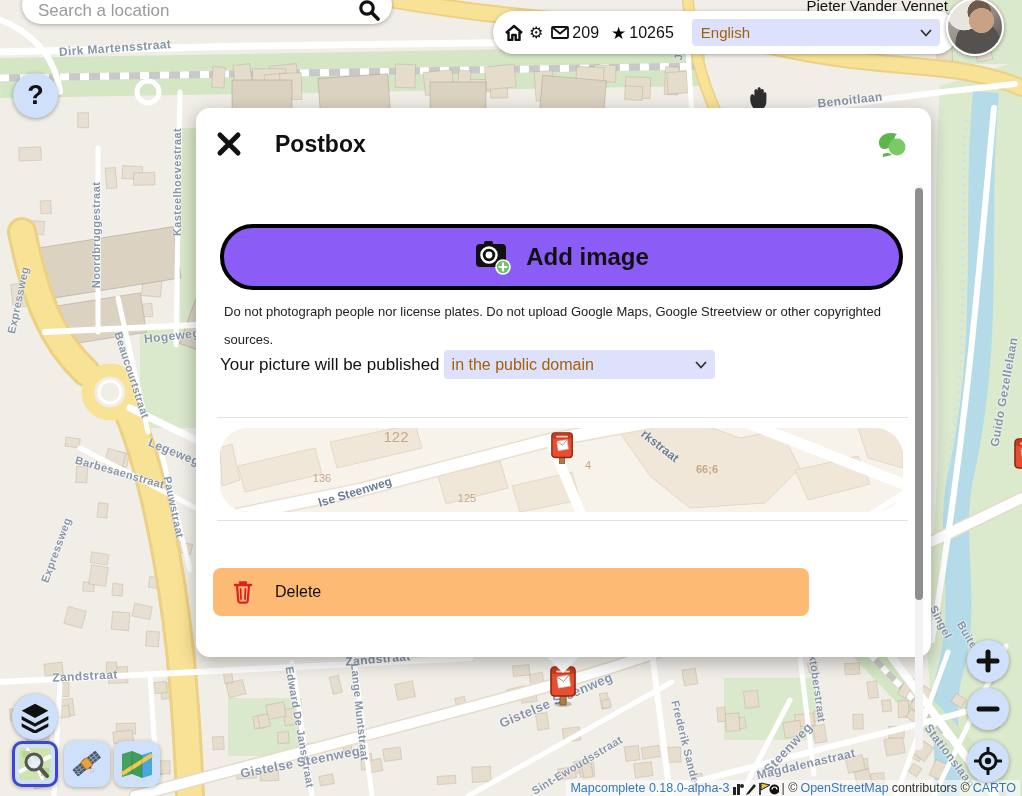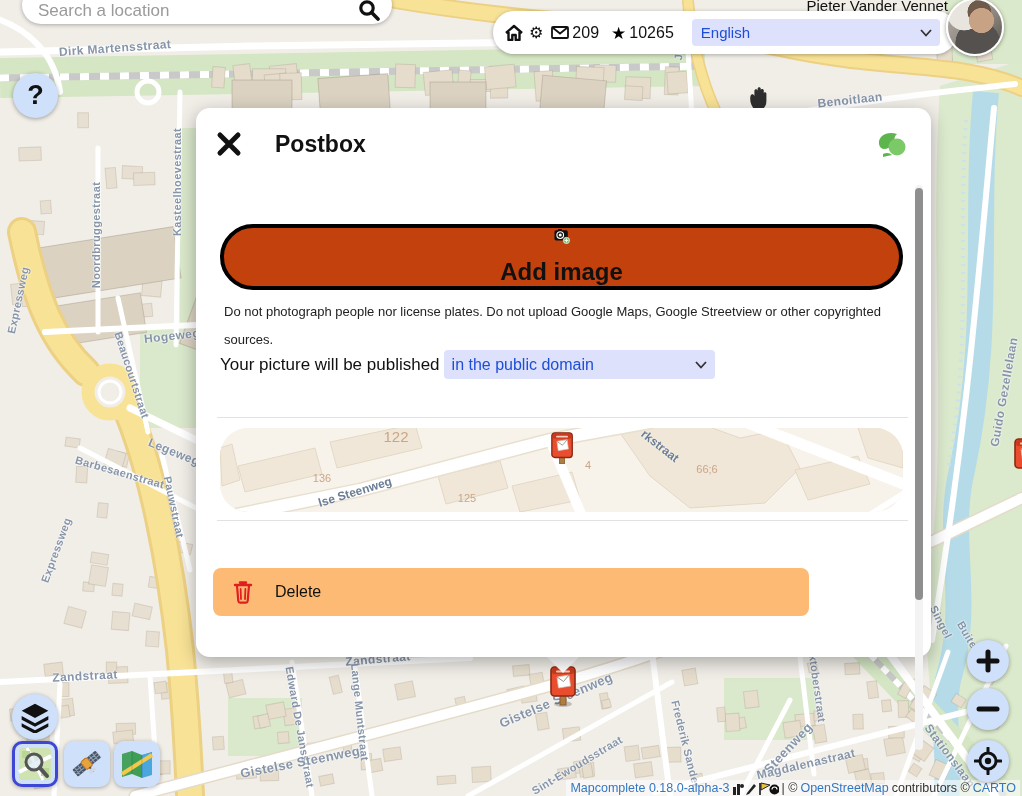--- a/index.html
+++ b/index.html
@@ -34,27 +34,27 @@
   
   #popup{position:absolute;left:196px;top:108px;width:735px;height:549px;background:#fff;border-radius:14px;
        box-shadow:0 5px 18px rgba(0,0,0,.3);z-index:5;}
   #popup-tail{position:absolute;left:546px;top:656px;width:0;height:0;border-left:17px solid transparent;
        border-right:17px solid transparent;border-top:17px solid #fff;z-index:5;}
   #popup-header{position:absolute;left:0;top:0;width:100%;height:72px;display:flex;align-items:center;gap:15px;}
   #popup-close{margin-left:18px;width:30px;height:30px;cursor:pointer;display:flex;align-items:center;justify-content:center;}
   #popup-title{margin-left:16px;font-size:23px;font-weight:bold;color:#111;}
   #popup-logo{position:absolute;right:24px;top:20px;}
   #add-image-btn{position:absolute;left:24px;top:116px;width:683px;height:66px;border:4px solid #000;
-       border-radius:33px;background:#c2410c;display:flex;align-items:center;justify-content:center;gap:14px;cursor:pointer;flex-direction:column;}
+       border-radius:33px;background:#8b5cf6;display:flex;align-items:center;justify-content:center;gap:14px;cursor:pointer;}
   #add-image-label{font-size:24px;font-weight:bold;color:#111;}
   #image-note{position:absolute;left:28px;top:190px;width:678px;text-align:left;font-size:13px;color:#222;line-height:28px;}
   #license-row{position:absolute;left:24px;top:242px;width:690px;display:flex;align-items:center;}
   #license-prefix{font-size:17px;color:#111;}
   .sel-wrap{position:relative;display:inline-block;}
-  select{appearance:none;-webkit-appearance:none;border:none;background:#dde1fc;color:#1d4ed8;
+  select{appearance:none;-webkit-appearance:none;border:none;background:#dde1fc;color:#a16207;
        font-family:"Liberation Sans",sans-serif;border-radius:4px;cursor:pointer;}
   #license-select{margin-left:4px;width:271px;height:29px;font-size:16px;padding:0 43px 0 8px;}
   .sel-chev{position:absolute;right:8px;top:50%;transform:translateY(-50%);pointer-events:none;}
   .hr{position:absolute;left:21px;width:691px;height:1px;background:#e2e2e2;}
   #minimap{position:absolute;left:24px;top:320px;width:683px;height:84px;border-radius:28px;overflow:hidden;
        background:#f8f3ea;cursor:grab;}
   #minimap-labels{position:absolute;left:0;top:0;width:683px;height:84px;pointer-events:none;}
   .mm-street{position:absolute;color:#6b7d95;font-weight:600;white-space:nowrap;text-shadow:0 0 2px #fff;}
   .mm-num{position:absolute;color:#c9a687;font-size:11px;white-space:nowrap;}
   #delete-btn{position:absolute;left:17px;top:460px;width:596px;height:48px;background:#fdba74;border-radius:8px;
@@ -535,21 +535,21 @@
           <polyline points="7,11 13.5,15.5 19,9" fill="none" stroke="#9a9184" stroke-width="1"></polyline>
         </g>
       </svg>
       <div id="minimap-labels">
           <span class="mm-street" style="left: 135px; top: 64px; font-size: 12px; transform: translate(-50%, -50%) rotate(-17deg);">lse Steenweg</span>
           <span class="mm-street" style="left: 440px; top: 18px; font-size: 12px; transform: translate(-50%, -50%) rotate(38deg);">rkstraat</span>
           <span class="mm-num" style="left: 176px; top: 8px; font-size: 15px; transform: translate(-50%, -50%) rotate(0deg);">122</span>
           <span class="mm-num" style="left: 102px; top: 50px; font-size: 11px; transform: translate(-50%, -50%) rotate(0deg);">136</span>
           <span class="mm-num" style="left: 247px; top: 70px; font-size: 11px; transform: translate(-50%, -50%) rotate(0deg);">125</span>
           <span class="mm-num" style="left: 368px; top: 37px; font-size: 11px; transform: translate(-50%, -50%) rotate(0deg);">4</span>
-          <span class="mm-num" style="left: 487px; top: 41px; font-size: 11px; transform: translate(-50%, -50%) rotate(0deg);">66;6</span>
+          <span class="mm-num" style="left: 487px; top: 41px; font-size: 11px; transform: translate(-50%, -50%) rotate(0deg); font-weight: bold;">66;6</span>
         </div>
     </div>
 
     <div class="hr" style="top:412px"></div>
 
     <div id="delete-btn">
       <svg width="20" height="24" viewBox="0 0 20 24" style="margin-left:20px">
         <path d="M7,2.5 h6 M2,5 h16" stroke="#e02020" stroke-width="2.4" stroke-linecap="round"></path>
         <path d="M4,5.5 L5.3,21 a1.8,1.8 0 0 0 1.8,1.6 h5.8 a1.8,1.8 0 0 0 1.8,-1.6 L16,5.5" fill="none" stroke="#e02020" stroke-width="2.2"></path>
         <path d="M7.6,9 L8,19 M12.4,9 L12,19" stroke="#e02020" stroke-width="1.8" stroke-linecap="round"></path>

